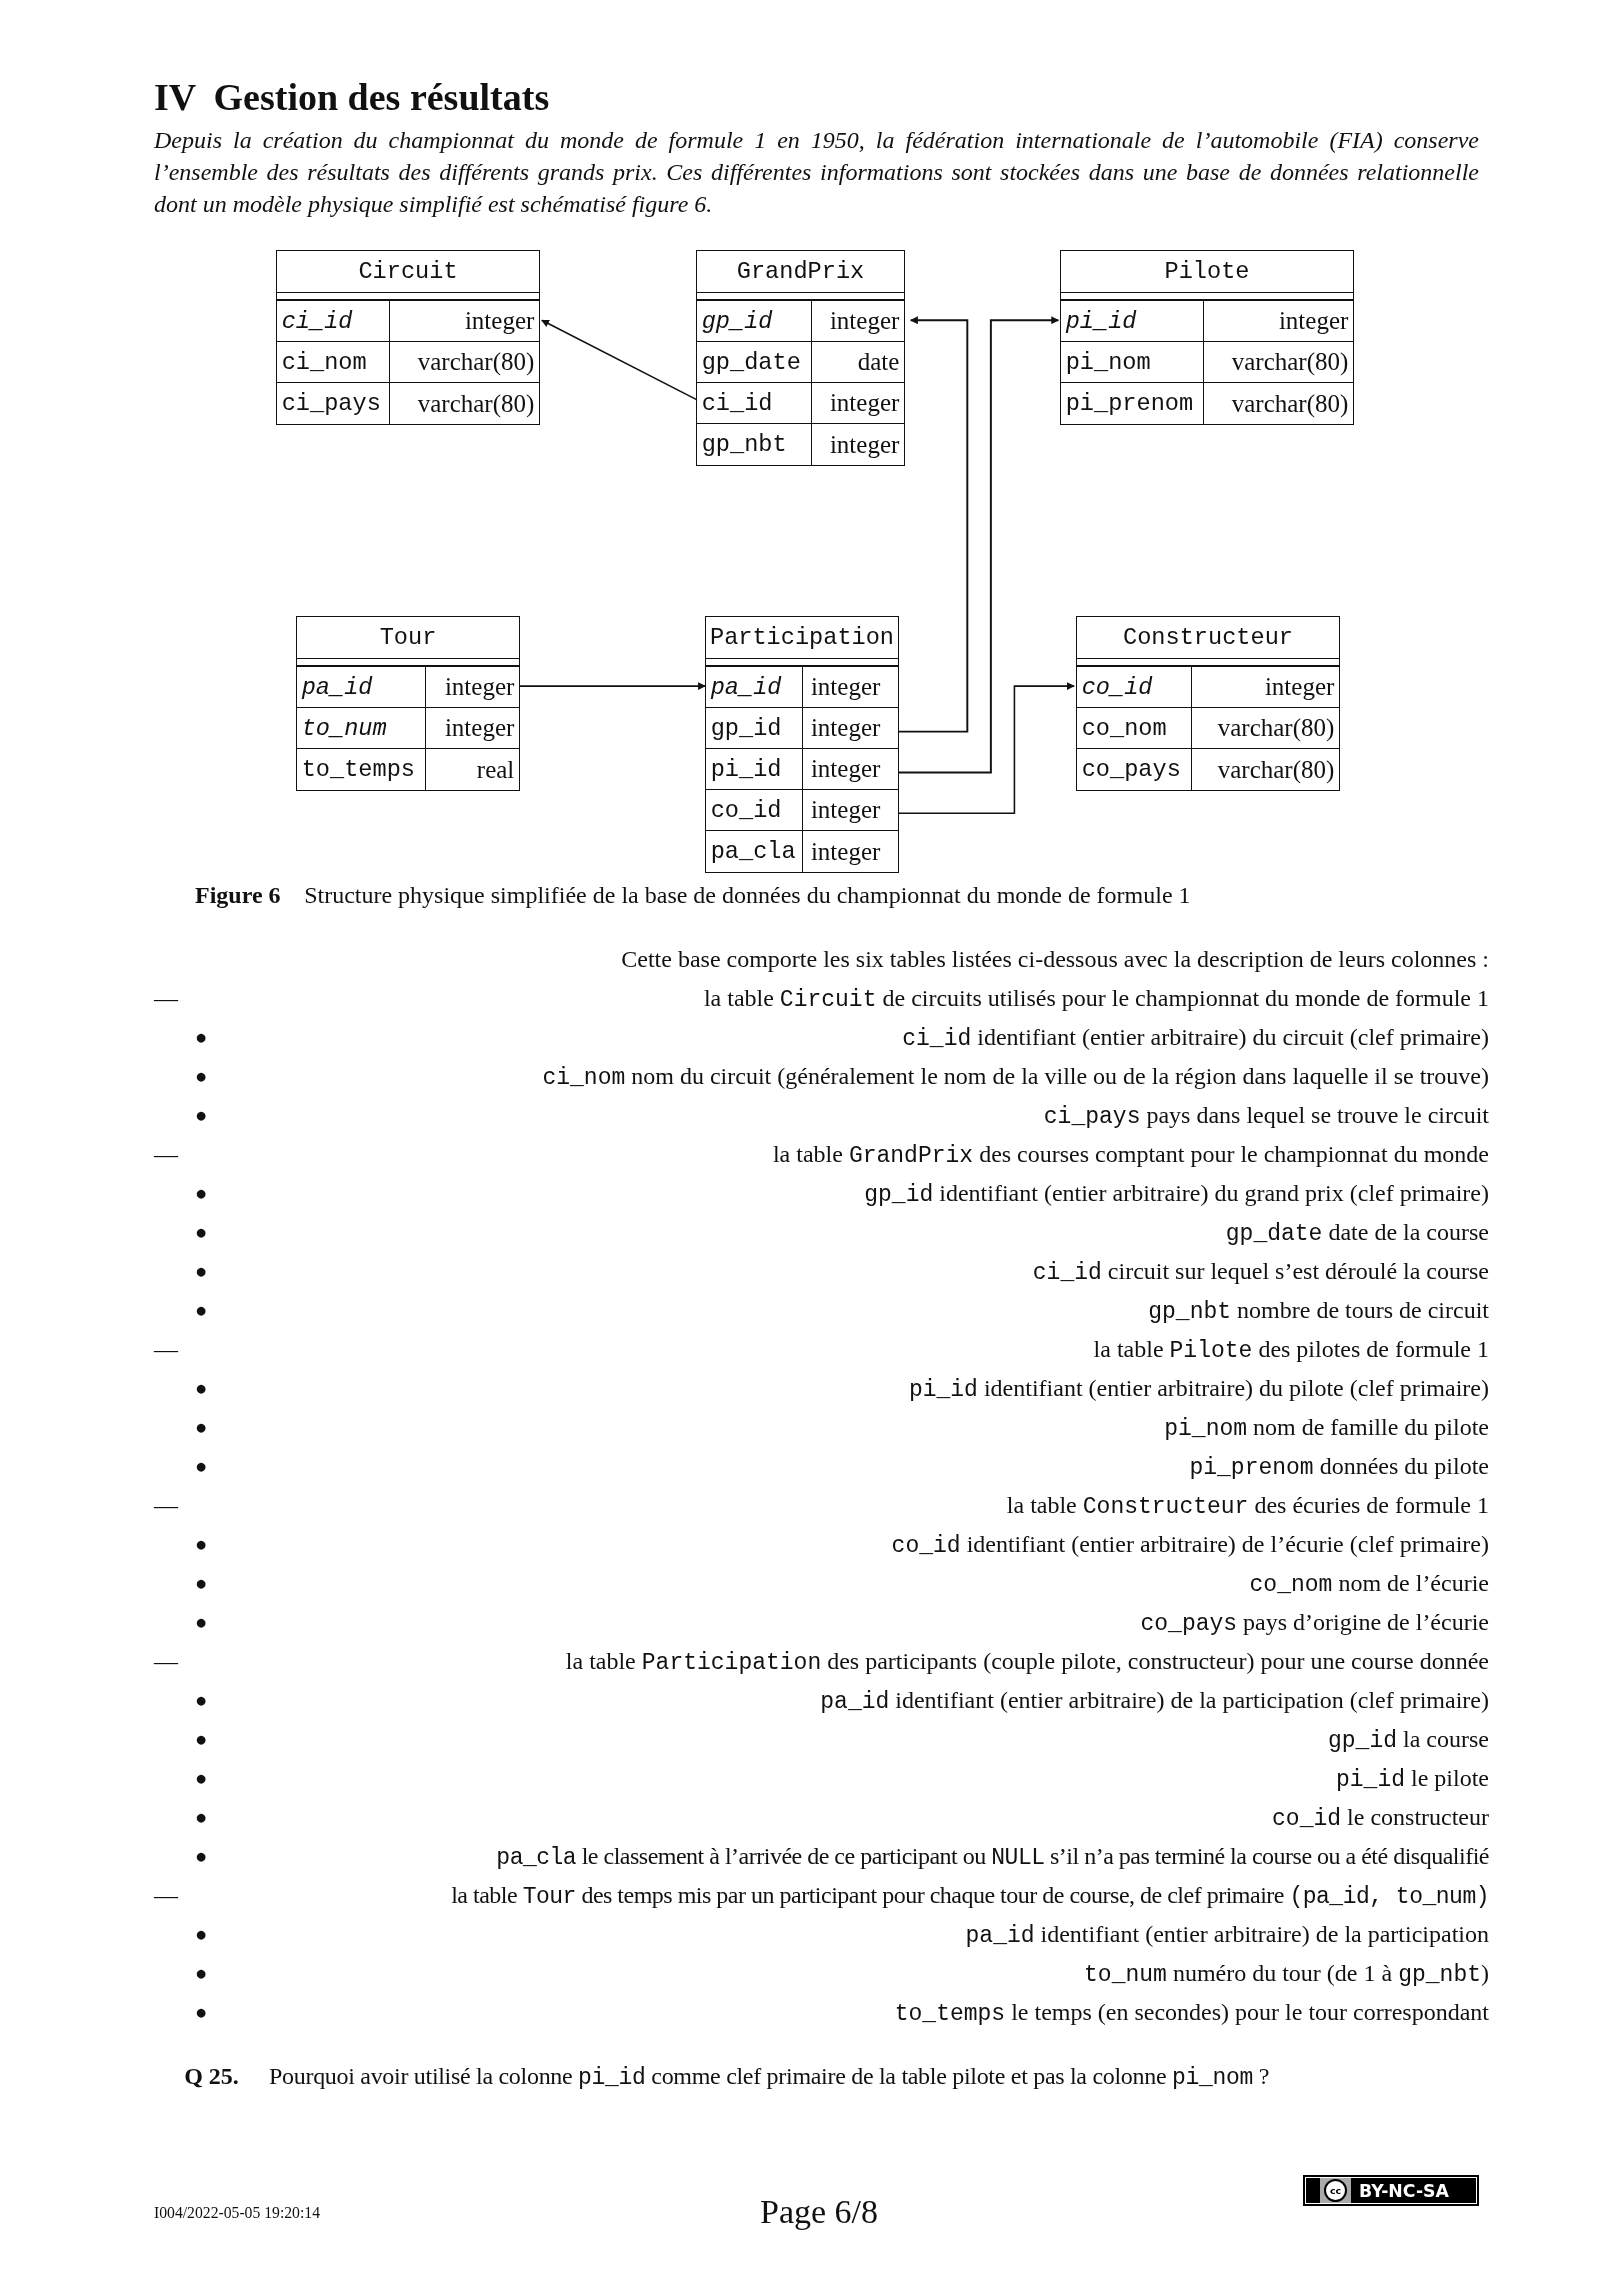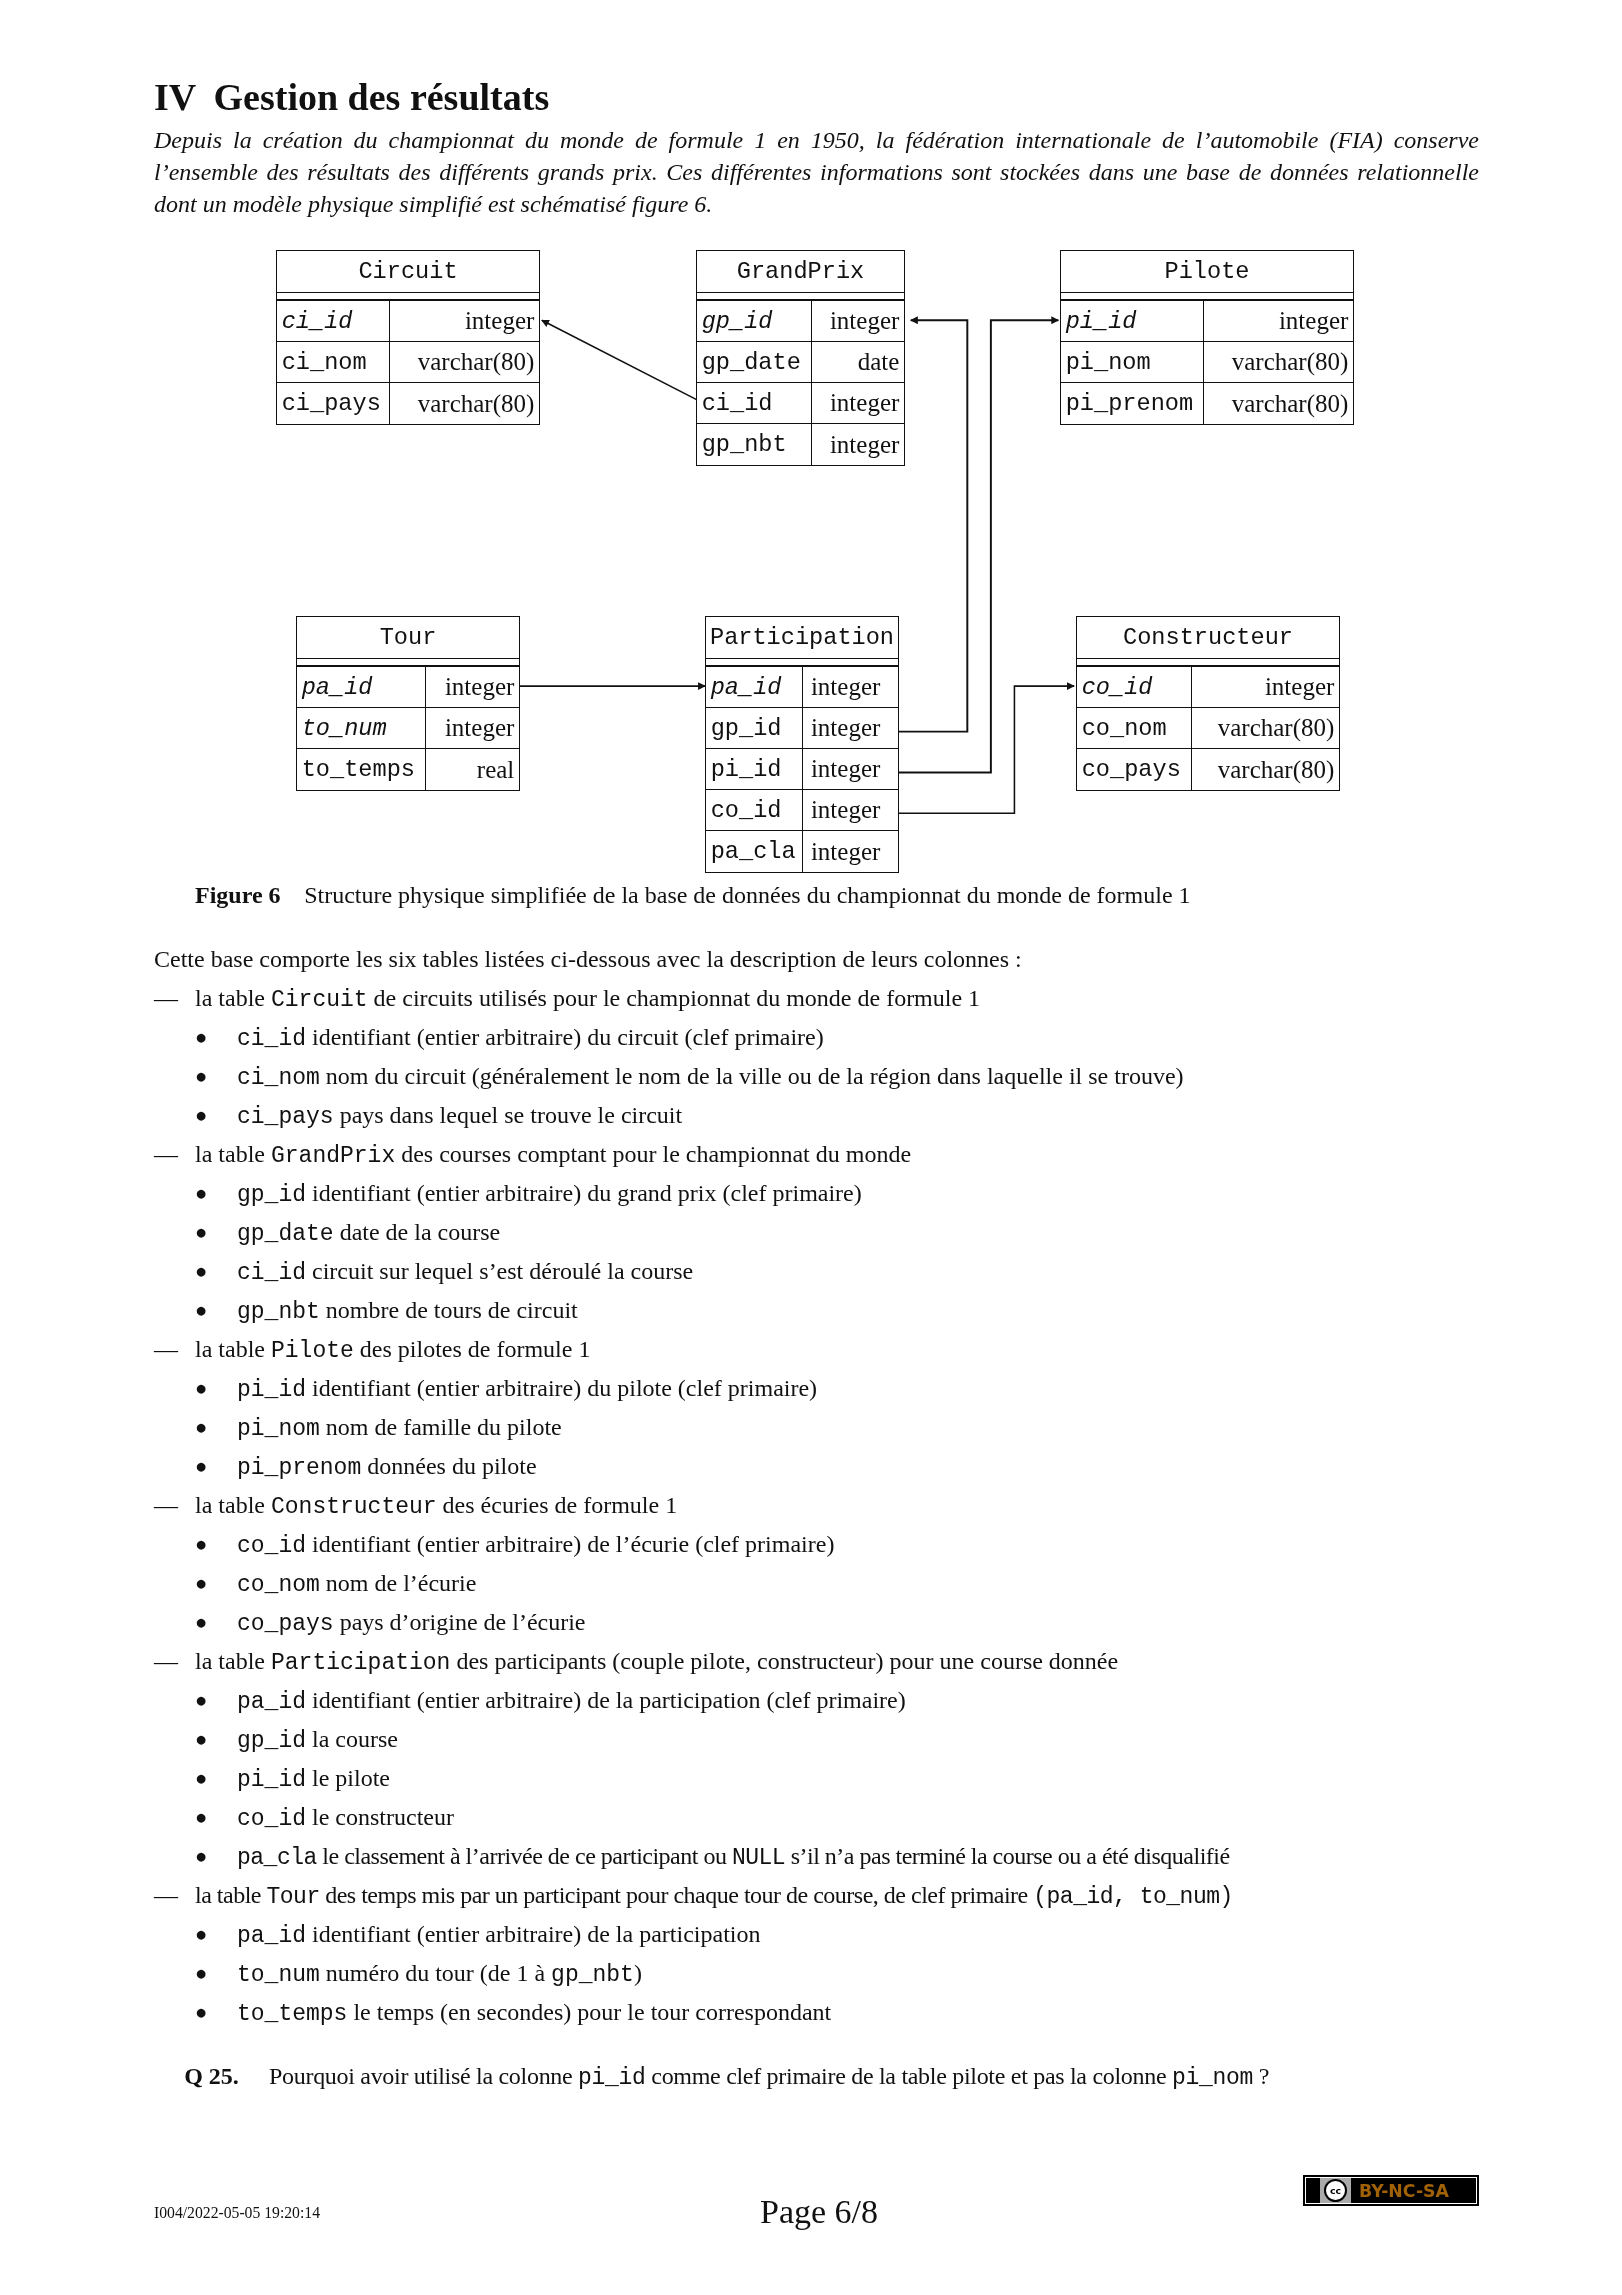--- a/index.html
+++ b/index.html
@@ -24,39 +24,39 @@
   .erd-col.key { font-style:italic; }
   .erd-type { font-family:"Liberation Serif",serif; font-size:25px; display:flex; align-items:center; justify-content:flex-end; padding-right:4.7px; flex:1; box-sizing:border-box; }
   .erd-type.left { justify-content:flex-start; padding-left:7.9px; }
 
   #erd-lines { position:absolute; left:0; top:0; width:1623px; height:942px; pointer-events:none; }
 
   #caption { left:195px; top:882px; font-family:"Liberation Serif",serif; font-size:24px; white-space:nowrap; }
   #caption .lbl { font-weight:bold; margin-right:23.6px; }
 
   #desc-list { left:154px; top:940px; width:1335px; font-family:"Liberation Serif",serif; font-size:24px; }
-  .desc-line { height:39px; line-height:39px; white-space:nowrap; }
+  .desc-line { height:39px; line-height:39px; white-space:nowrap;text-align:right; }
   .dash-item { position:relative; padding-left:41px; }
   .dash-item .dash { position:absolute; left:0; }
   .bullet-item { position:relative; padding-left:83px; }
   .bullet-item .dot { position:absolute; left:41px; top:0; font-size:20.4px; }
   code, .code { font-family:"Liberation Mono",monospace; font-size:23px; }
 
   #questions { left:154px; top:2057px; font-family:"Liberation Serif",serif; font-size:24px;text-align:center; }
   .q-line { height:39px; line-height:39px; white-space:nowrap; display:flex; }
   .q-num { font-weight:bold; width:115px; }
 
   #footer-left { left:154px; top:2204px; font-family:"Liberation Serif",serif; font-size:15.7px;text-align:center; }
   #footer-center { left:760px; top:2193px; font-family:Liberation Serif, serif; font-size:34px; }
   #license-badge { left:1303px; top:2175px; width:176px; height:31px; background:#000; border:2.4px solid #000; box-sizing:border-box;
                    display:flex; align-items:center; outline:1.6px solid #fff; outline-offset:-3.9px;padding-left:12px; }
   #license-badge .cc { width:31px; height:27px; background:#aaa; display:flex; align-items:center; justify-content:center; margin-left:3.1px; }
   #license-badge .cc span { width:23.6px; height:23.6px; border-radius:50%; background:#fff; border:2.4px solid #000; box-sizing:border-box;
                             font-family:"DejaVu Sans",sans-serif; font-weight:bold; font-size:9.4px; display:flex; align-items:center; justify-content:center; color:#000; }
-  #license-badge .txt { color:#a16207; font-family:"DejaVu Sans",sans-serif; font-weight:bold; font-size:17.3px; margin-left:7.9px; letter-spacing:0px; }
+  #license-badge .txt { color:#ffffff; font-family:"DejaVu Sans",sans-serif; font-weight:bold; font-size:17.3px; margin-left:7.9px; letter-spacing:0px; }
 </style>
 </head>
 <body>
 
 <div id="section-title" class="abs">
   <span class="num">IV</span><span>Gestion des résultats</span>
 </div>
 
 <div id="intro" class="abs para">Depuis la création du championnat du monde de formule 1 en 1950, la fédération internationale de l’automobile (FIA) conserve l’ensemble des résultats des différents grands prix. Ces différentes informations sont stockées dans une base de données relationnelle dont un modèle physique simplifié est schématisé figure 6.</div>
 

